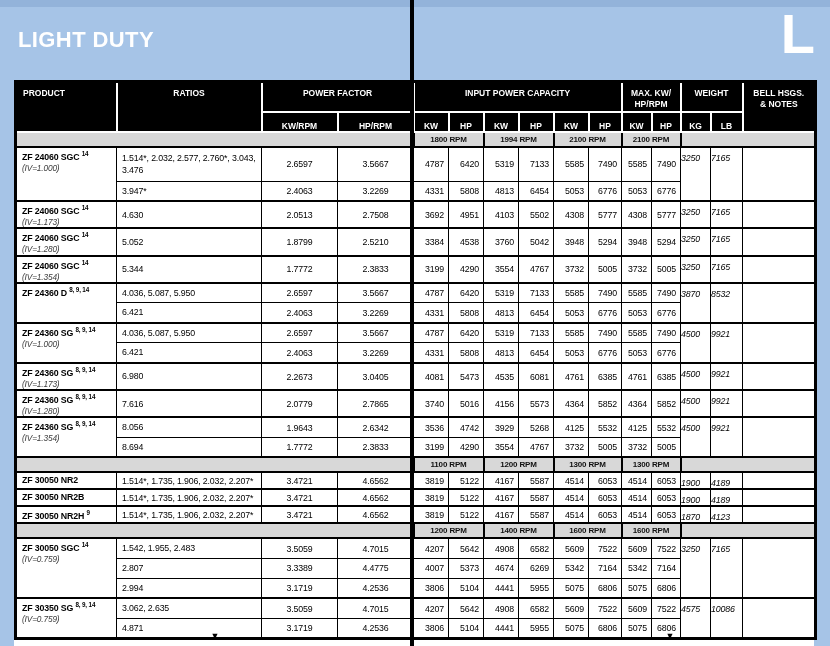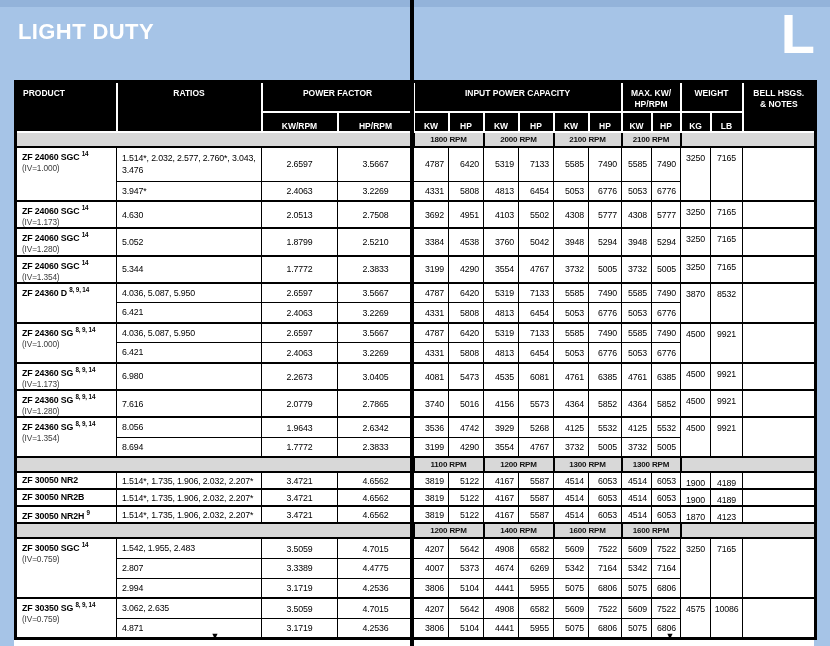--- a/index.html
+++ b/index.html
@@ -7,21 +7,21 @@
 
   .page {
     position:relative; width:830px; height:646px;
     background:#a6c4e7; overflow:hidden;
   }
   .top-strip {
     position:absolute; left:0; top:0; width:830px; height:7px;
     background:#93b3da;
   }
   .title-block {
-    position:absolute; left:18px; top:20px;
+    position:absolute; left:18px; top:28px;
     color:#ffffff; font-weight:bold; font-size:22px; line-height:1.12;
     letter-spacing:0.4px;
   }
   .corner-letter {
     position:absolute; right:15px; top:6px;
     color:#ffffff; font-weight:bold; font-size:56px; line-height:1;
   }
   .table-area {
     position:absolute; left:14px; top:80px; width:800px; height:568px;
     background:#ffffff;
@@ -55,25 +55,25 @@
 
   
   tbody td {
     border:1px solid #000; font-size:8.8px; color:#000;
     letter-spacing:-0.15px; background:#fff;
   }
   tr.gstart td { border-top:2px solid #000; }
   td.prod { text-align:left; vertical-align:top; padding:2px 2px 0 5px; line-height:1.25; }
   td.prod .nm { font-weight:bold; font-size:8.8px; white-space:nowrap; }
   td.prod .nm sup { font-size:6.3px; }
-  td.prod .iv { font-size:8.3px; color:#3d3d3d; }
+  td.prod .iv { font-size:8.3px; color:#3d3d3d;font-style:italic; }
   td.rat { text-align:left; padding:1px 3px 0 5px; vertical-align:middle; line-height:1.3; }
   td.pf  { text-align:center; vertical-align:middle; }
   td.val { text-align:right; padding-right:4px; vertical-align:middle; }
-  td.wt  { text-align:center; vertical-align:top; padding-top:5px; }
+  td.wt  { text-align:left; vertical-align:top; padding-top:5px;font-style:italic; }
   td.bell { background:#fff; }
 
   
   .center-divider {
     position:absolute; left:410px; top:0; width:4px; height:646px;
     background:#000;
   }
   
   .tri {
     position:absolute; top:630px; color:#000; font-size:9px; line-height:6px;
@@ -135,21 +135,21 @@
           <th class="hdr">KW</th>
           <th class="hdr">HP</th>
           <th class="hdr">KG</th>
           <th class="hdr">LB</th>
         </tr>
       </thead>
       <tbody id="tbody">
           <tr class="band band-first">
             <td colspan="4"></td>
             <td class="rpm" colspan="2">1800 RPM</td>
-            <td class="rpm" colspan="2">2000 RPM</td>
+            <td class="rpm" colspan="2">1994 RPM</td>
             <td class="rpm" colspan="2">2100 RPM</td>
             <td class="rpm" colspan="2">2100 RPM</td>
             <td colspan="3"></td>
           </tr>
           <tr class="gstart" style="height: 34px;">
             <td class="prod" rowspan="2">
               <div class="nm"><span>ZF 24060 SGC</span> <sup>14</sup></div>
               <div class="iv">(IV=1.000)</div>
             </td>
             <td class="rat">1.514*, 2.032, 2.577, 2.760*, 3.043, 3.476</td>

